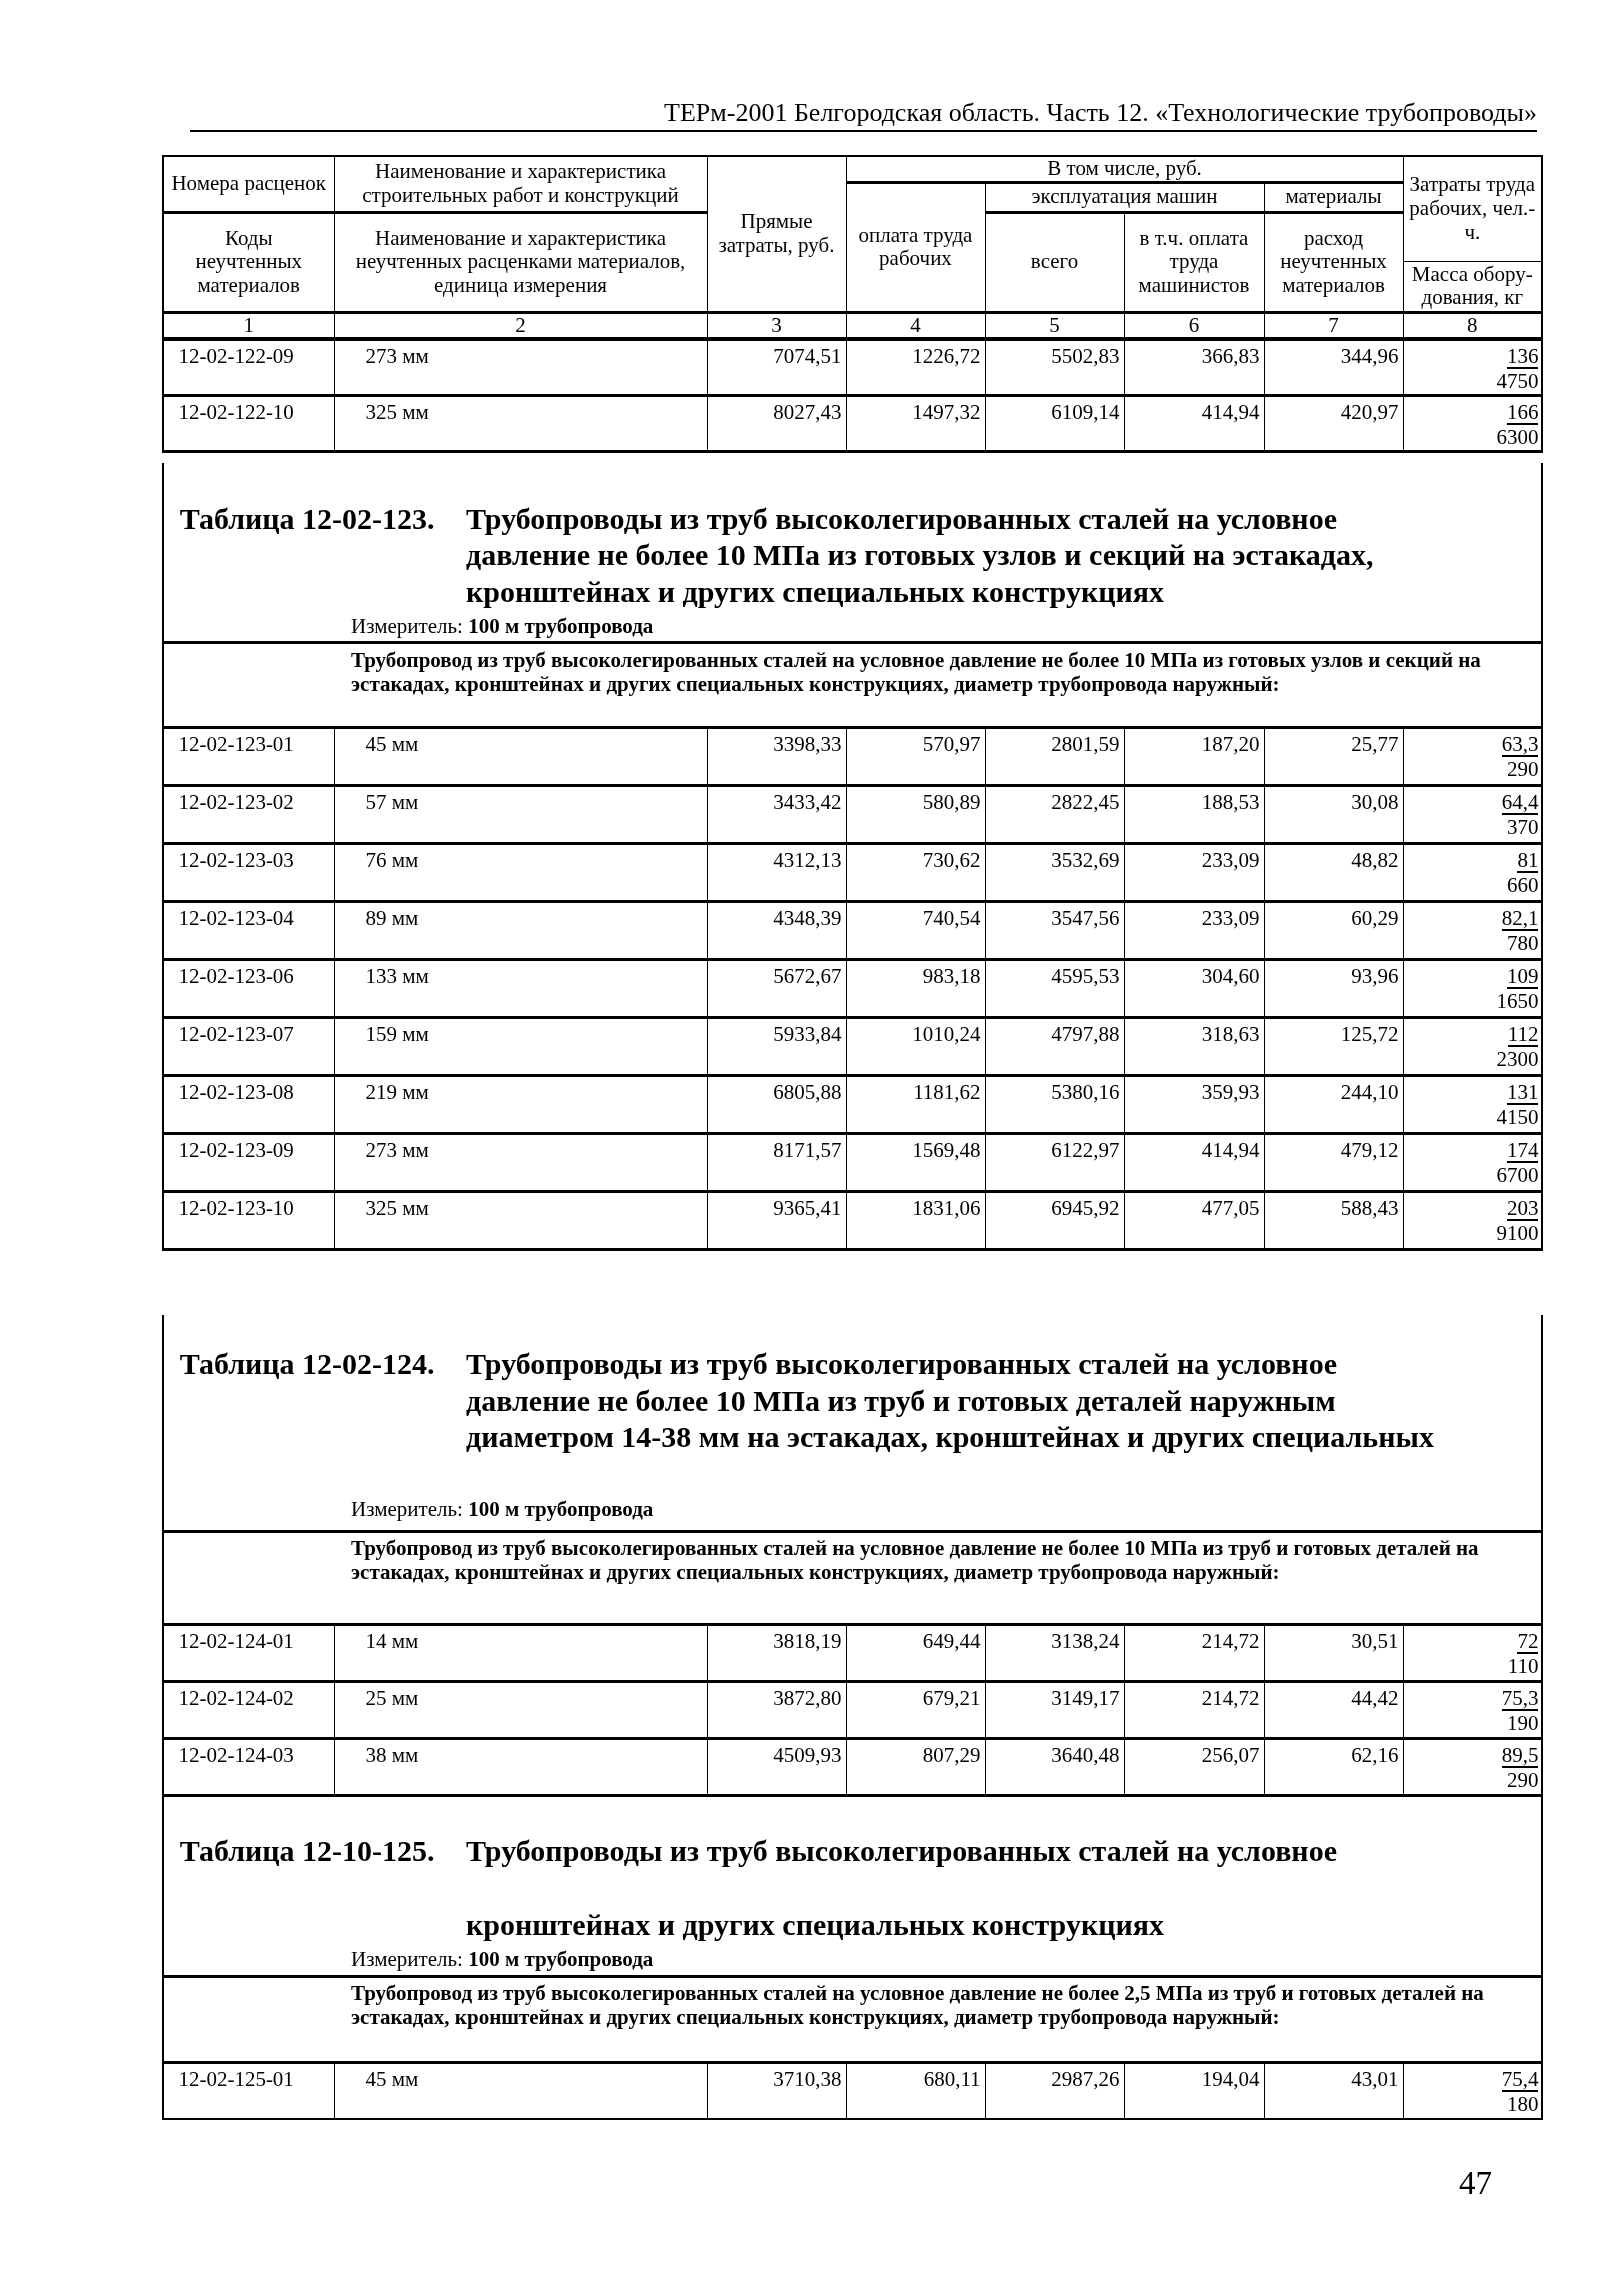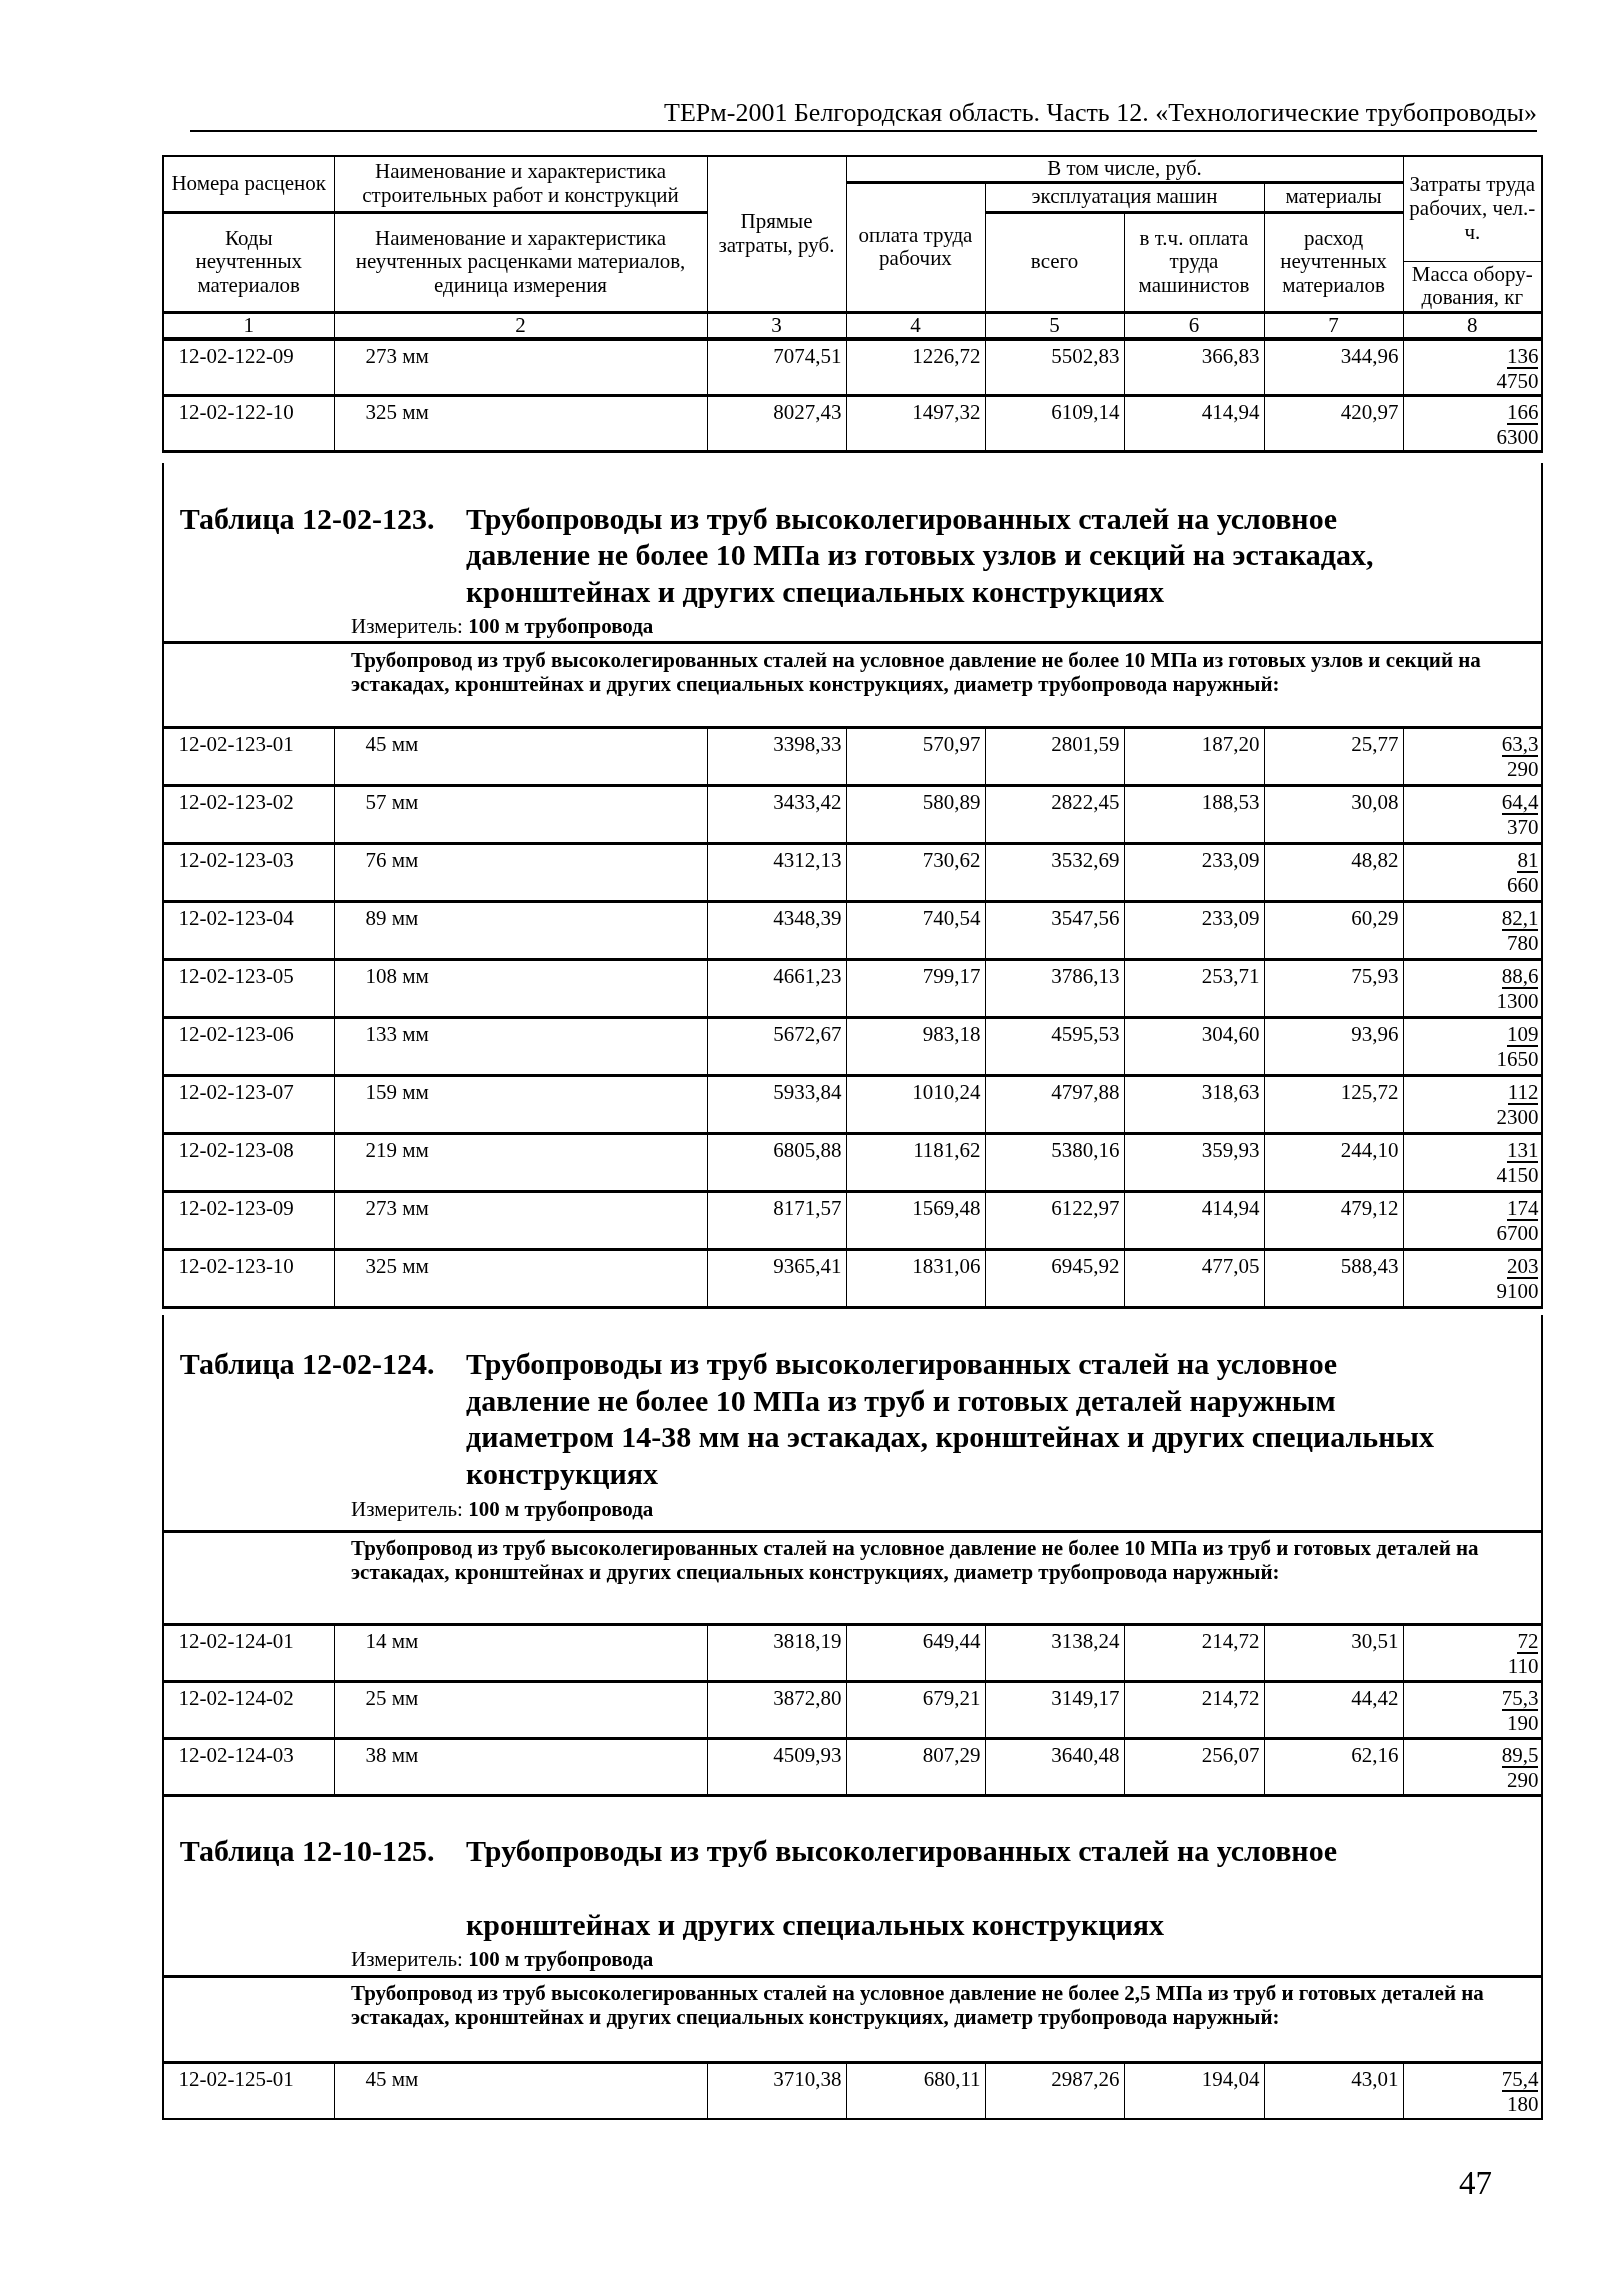--- a/index.html
+++ b/index.html
@@ -172,30 +172,20 @@
         <td class="code" style="border-bottom: 3.3px solid rgb(0, 0, 0); border-left: 2px solid rgb(0, 0, 0);">12-02-123-04</td>
         <td class="name" style="border-bottom: 3.3px solid rgb(0, 0, 0);">89 мм</td>
         <td class="num" style="border-bottom: 3.3px solid rgb(0, 0, 0);">4348,39</td>
         <td class="num" style="border-bottom: 3.3px solid rgb(0, 0, 0);">740,54</td>
         <td class="num" style="border-bottom: 3.3px solid rgb(0, 0, 0);">3547,56</td>
         <td class="num" style="border-bottom: 3.3px solid rgb(0, 0, 0);">233,09</td>
         <td class="num" style="border-bottom: 3.3px solid rgb(0, 0, 0);">60,29</td>
         <td class="frac" style="border-right: 2px solid rgb(0, 0, 0); border-bottom: 3.3px solid rgb(0, 0, 0);"><span class="top">82,1</span><span class="bot">780</span></td>
       </tr>
       <tr style="height: 58px;">
-        <td class="code" style="border-bottom: 3.3px solid rgb(0, 0, 0); border-left: 2px solid rgb(0, 0, 0);">12-02-123-05</td>
-        <td class="name" style="border-bottom: 3.3px solid rgb(0, 0, 0);">108 мм</td>
-        <td class="num" style="border-bottom: 3.3px solid rgb(0, 0, 0);">4661,23</td>
-        <td class="num" style="border-bottom: 3.3px solid rgb(0, 0, 0);">799,17</td>
-        <td class="num" style="border-bottom: 3.3px solid rgb(0, 0, 0);">3786,13</td>
-        <td class="num" style="border-bottom: 3.3px solid rgb(0, 0, 0);">253,71</td>
-        <td class="num" style="border-bottom: 3.3px solid rgb(0, 0, 0);">75,93</td>
-        <td class="frac" style="border-right: 2px solid rgb(0, 0, 0); border-bottom: 3.3px solid rgb(0, 0, 0);"><span class="top">88,6</span><span class="bot">1300</span></td>
-      </tr>
-      <tr style="height: 58px;">
         <td class="code" style="border-bottom: 3.3px solid rgb(0, 0, 0); border-left: 2px solid rgb(0, 0, 0);">12-02-123-06</td>
         <td class="name" style="border-bottom: 3.3px solid rgb(0, 0, 0);">133 мм</td>
         <td class="num" style="border-bottom: 3.3px solid rgb(0, 0, 0);">5672,67</td>
         <td class="num" style="border-bottom: 3.3px solid rgb(0, 0, 0);">983,18</td>
         <td class="num" style="border-bottom: 3.3px solid rgb(0, 0, 0);">4595,53</td>
         <td class="num" style="border-bottom: 3.3px solid rgb(0, 0, 0);">304,60</td>
         <td class="num" style="border-bottom: 3.3px solid rgb(0, 0, 0);">93,96</td>
         <td class="frac" style="border-right: 2px solid rgb(0, 0, 0); border-bottom: 3.3px solid rgb(0, 0, 0);"><span class="top">109</span><span class="bot">1650</span></td>
       </tr>
       <tr style="height: 58px;">
@@ -239,21 +229,20 @@
         <td class="frac" style="border-right: 2px solid rgb(0, 0, 0); border-bottom: 3.3px solid rgb(0, 0, 0);"><span class="top">203</span><span class="bot">9100</span></td>
       </tr>
     </tbody>
 </table>
 
 <div class="section" style="top:1315px;height:308px;border-left:2px solid #000;border-right:2px solid #000;">
   <div class="tbl-title" style="top:30px;">Таблица 12-02-124.</div>
   <div class="tbl-title-cont" style="top:30px;">Трубопроводы из труб высоколегированных сталей на условное</div>
   <div class="tbl-title-cont" style="top:67px;">давление не более 10 МПа из труб и готовых деталей наружным</div>
   <div class="tbl-title-cont" style="top:103px;">диаметром 14-38 мм на эстакадах, кронштейнах и других специальных</div>
-  <div class="tbl-title-cont" style="top:140px;">конструкциях</div>
   <div class="meter" style="top:182px;"><span>Измеритель:</span> <b>100 м трубопровода</b></div>
   <div class="hline" style="top:215px;"></div>
   <div class="group-desc" style="top:221px;">Трубопровод из труб высоколегированных сталей на условное давление не более 10 МПа из труб и готовых деталей на эстакадах, кронштейнах и других специальных конструкциях, диаметр трубопровода наружный:</div>
 </div>
 
 <table style="top:1623px;">
   <colgroup>
     <col style="width:171px">
       <col style="width:373px">
       <col style="width:139px">

